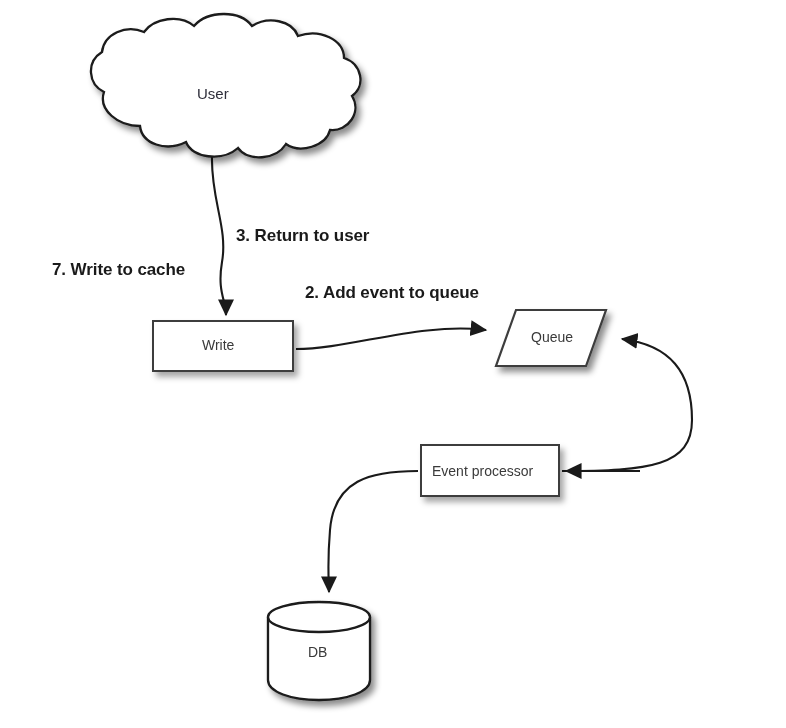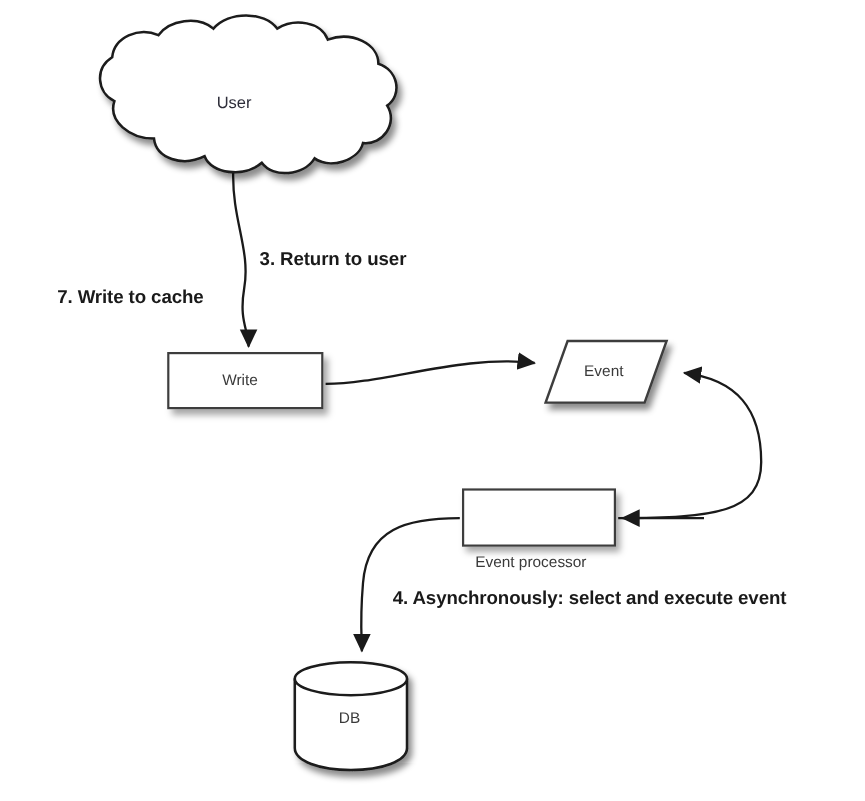--- a/index.html
+++ b/index.html
@@ -101,21 +101,20 @@
     width: 140px;
     height: 53px;
     background: #ffffff;
     border: 2px solid #3d3d3d;
     box-shadow: 4px 5px 6px rgba(0,0,0,0.35);
     box-sizing: border-box;
   }
   #eventproc-label {
     left: 432px;
     top: 463px;
-    margin-top: 39px;
   }
 
   
   #db-wrap {
     position: absolute;
     left: 262px;
     top: 596px;
     width: 118px;
     height: 110px;
   }
@@ -182,25 +181,25 @@
     </g>
   </svg>
 
   <div id="cloud-wrap"></div>
   <div class="node-text" id="cloud-label">User</div>
 
   <div id="cache-box"></div>
   <div class="node-text" id="cache-label">Write</div>
 
   <div id="queue-wrap"></div>
-  <div class="node-text" id="queue-label">Event</div>
+  <div class="node-text" id="queue-label">Queue</div>
 
   <div id="eventproc-box"></div>
   <div class="node-text" id="eventproc-label">Event processor</div>
 
   <div id="db-wrap"></div>
   <div class="node-text" id="db-label">DB</div>
 
   <div class="step-label" id="label-1">7. Write to cache</div>
+  <div class="step-label" id="label-2">2. Add event to queue</div>
   <div class="step-label" id="label-3">3. Return to user</div>
-  <div class="step-label" id="label-4">4. Asynchronously: select and execute event</div>
 
 </div>
 
 </body></html>

